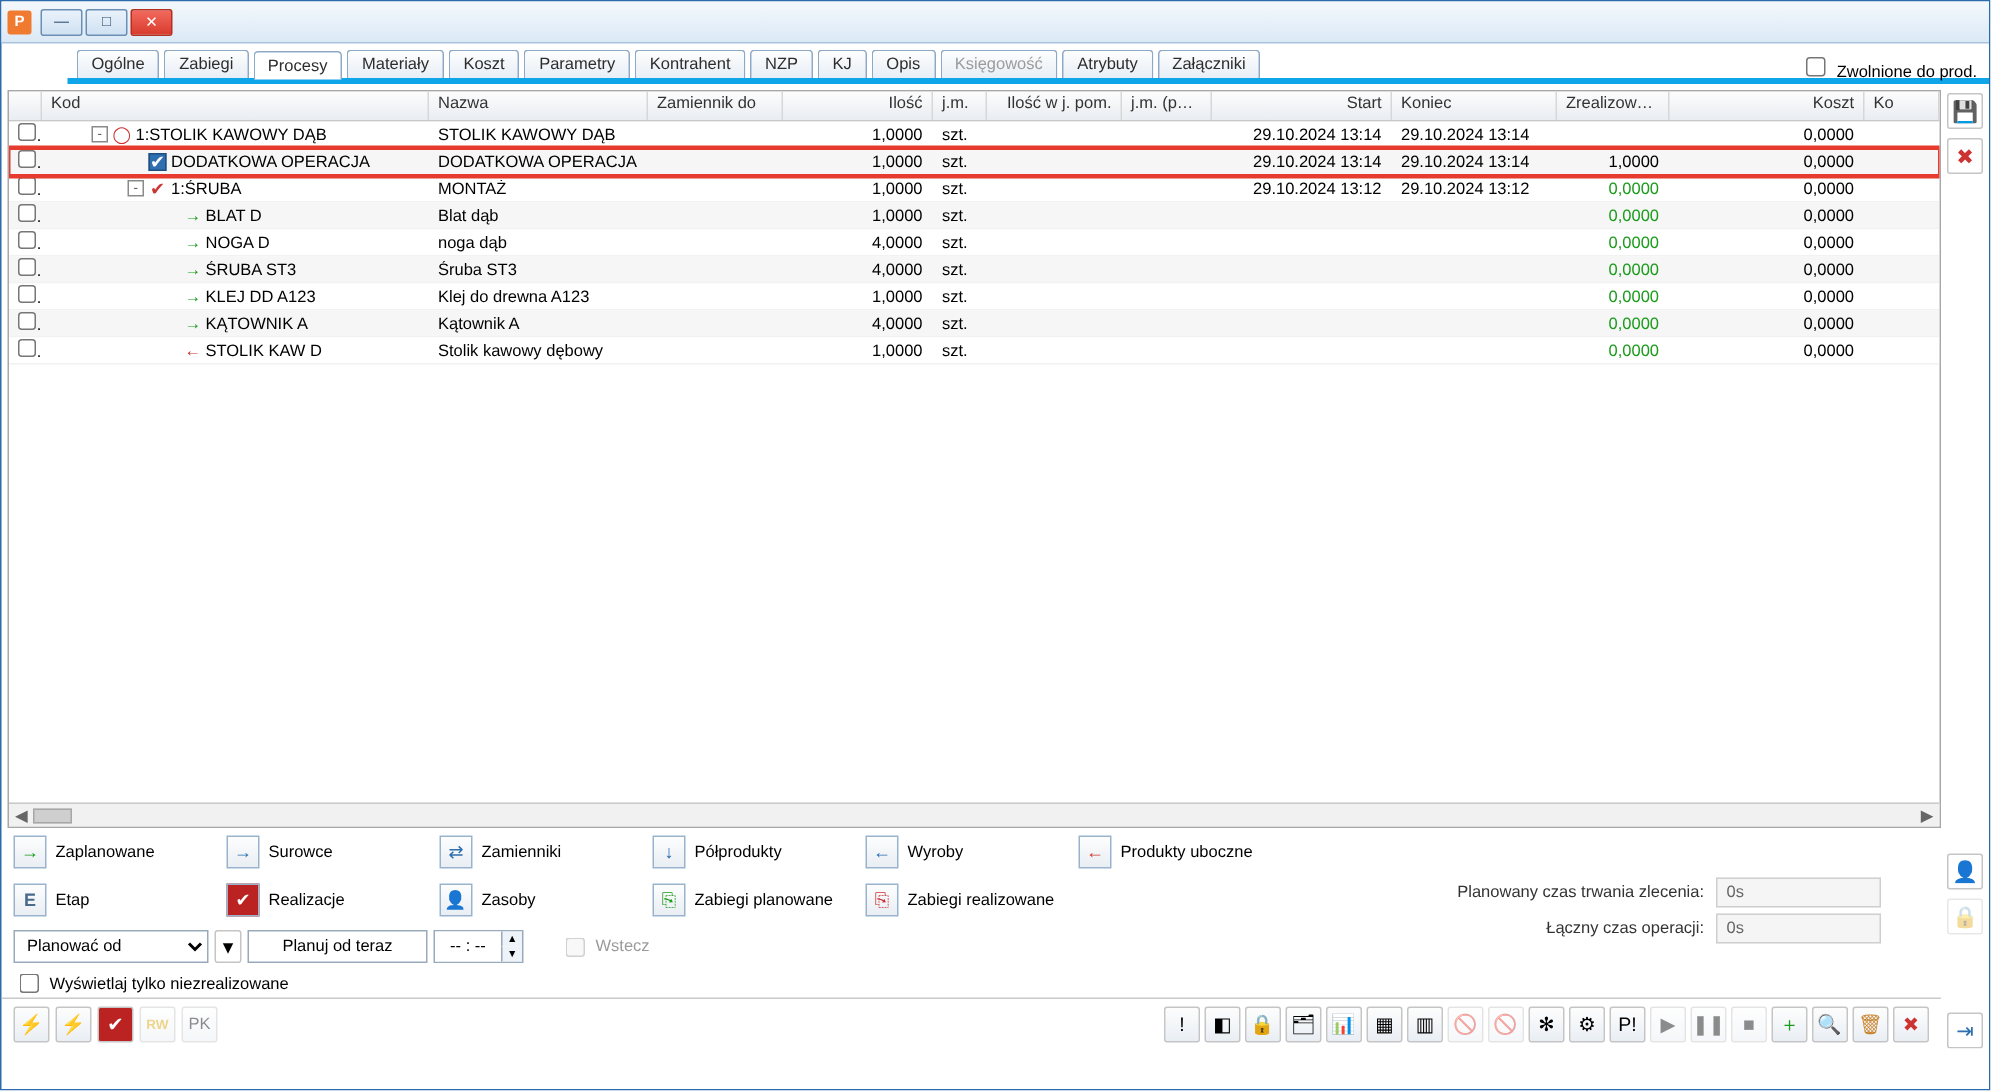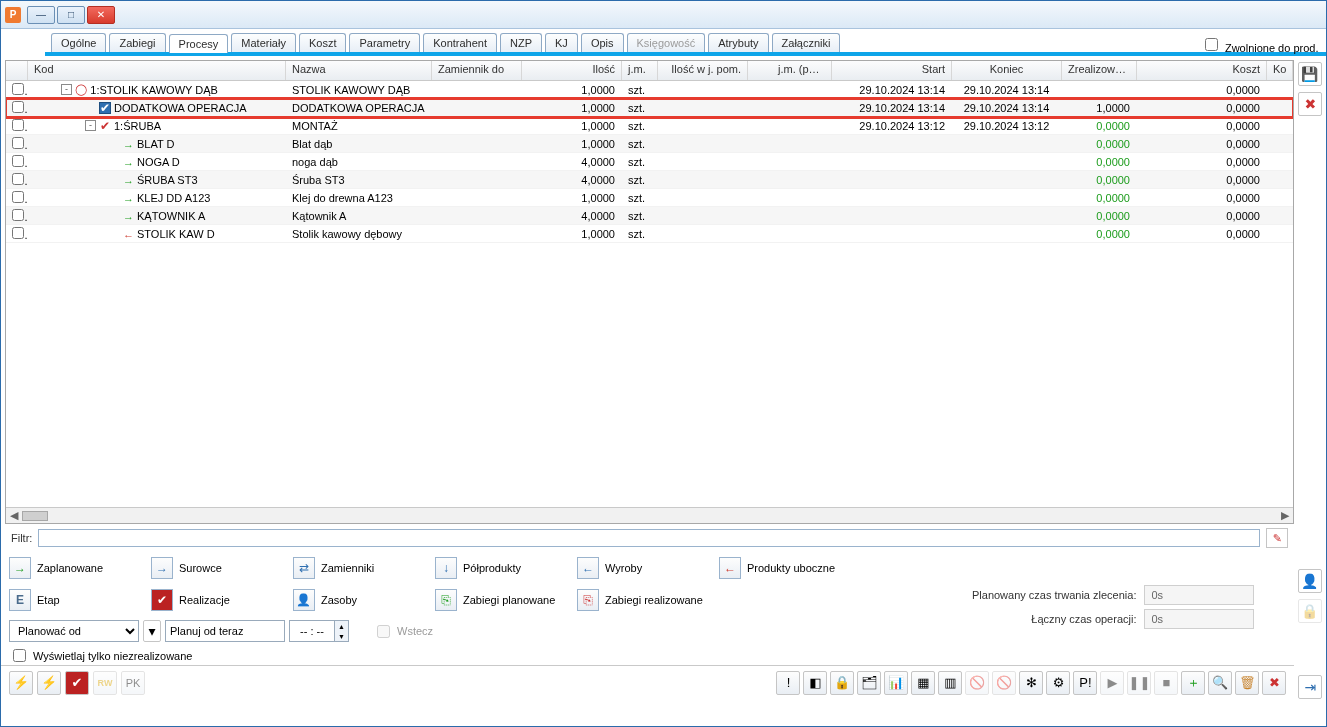--- a/index.html
+++ b/index.html
@@ -19,21 +19,21 @@
 .tabs .chk-release input{ width:13px; height:13px;}
 .body { display: flex; height: calc(100% - 28px - 27px); }
 .main { flex: 1; display: flex; flex-direction: column; position:relative; }
 .sidecol { width: 34px; display: flex; flex-direction: column; align-items: center; gap: 6px; padding-top: 6px; }
 .iconbtn { width: 24px; height: 24px; border: 1px solid #c5c5c5; background: #fff; display: inline-flex; align-items: center; justify-content: center; font-size: 14px; border-radius:2px;}
 .grid { flex: 1; border: 1px solid #a8a8a8; margin: 4px 0 0 4px; display: flex; flex-direction: column; overflow:hidden; background:#fff;}
 .ghdr { display: flex; background: linear-gradient(#fcfcfd,#e9edf1); border-bottom: 1px solid #c9c9c9; height: 20px; font-size: 11px; color:#333; }
 .ghdr > div { padding: 2px 6px; border-right: 1px solid #d7d7d7; overflow:hidden; white-space:nowrap; text-overflow:ellipsis;}
 .c-chk{width:22px;} .c-tree{width:258px;} .c-name{width:146px;} .c-zam{width:90px;}
 .c-ilosc{width:100px; text-align:right;} .c-jm{width:36px;} .c-iloscwj{width:90px; text-align:right;}
-.c-jmpom{width:60px;margin-left:24px;} .c-start{width:120px; text-align:right;} .c-koniec{width:110px; text-align:center;}
+.c-jmpom{width:60px;} .c-start{width:120px; text-align:right;} .c-koniec{width:110px; text-align:left;}
 .c-zreal{width:75px; text-align:right;} .c-koszt{width:130px; text-align:right;} .c-ko{flex:1;}
 .rows { flex: 1; overflow: auto; }
 .row { display: flex; height: 18px; align-items: center; border-bottom: 1px solid #f2f2f2; }
 .row:nth-child(odd){ background:#fff;} .row:nth-child(even){ background:#f6f6f6;}
 .row.highlight { outline: 3px solid #e63b2e; outline-offset: -1px; position:relative; z-index:2;}
 .row > div { padding: 0 6px; border-right: 1px solid transparent; overflow:hidden; white-space:nowrap; text-overflow:ellipsis;}
 .c-chk input{width:12px;height:12px;margin:0;}
 .treecell { display:flex; align-items:center; gap:3px; height:100%;}
 .ind { display:inline-block; }
 .exp { width:11px; height:11px; border:1px solid #8a8a8a; display:inline-flex; align-items:center; justify-content:center; font-size:9px; line-height:1; color:#555; background:#fff;}
@@ -326,25 +326,20 @@
                 </div>
               </div>
             <div class="scroll">
               <span>◀</span>
                 <span class="thumb"></span>
                 <span style="flex:1"></span>
                 <span>▶</span>
             </div>
           </div>
 
-          <div class="filtr">
-            <label>Filtr:</label>
-            <input type="text" style="">
-            <span class="fbtn" style="color:#c33;">✎</span>
-          </div>
 
           <div class="btnbar" id="btnrow1">
               <div class="btn">
                 <span class="bicon " style="color:#1c9c1c;">→</span>
                 <span>Zaplanowane</span>
               </div>
               <div class="btn">
                 <span class="bicon " style="color:#2f6fb0;">→</span>
                 <span>Surowce</span>
               </div>
@@ -386,21 +381,21 @@
                 <span class="bicon " style="color:#c33;">⎘</span>
                 <span>Zabiegi realizowane</span>
               </div>
             </div>
 
           <div class="lowerpanel">
             <select class="drop" style="width:130px;">
               <option>Planować od</option>
             </select>
             <span class="iconbtn" style="width:18px;height:22px;">▾</span>
-            <input class="tbox" style="width: 120px;" value="Planuj od teraz">
+            <input class="tbox" style="width: 120px; text-align: center;" value="Planuj od teraz">
             <span class="spin">
               <input value="-- : --" style="">
               <span class="sp">
                   <span>▲</span>
                   <span>▼</span>
                 </span>
             </span>
             <span style="width:16px;"></span>
             <input type="checkbox" disabled="" style="">
             <label style="color:#9b9b9b;">Wstecz</label>

